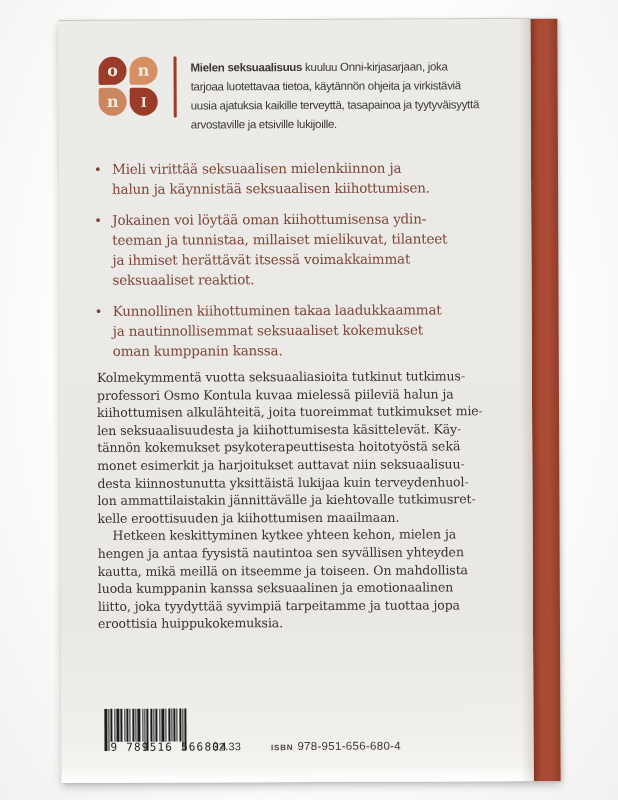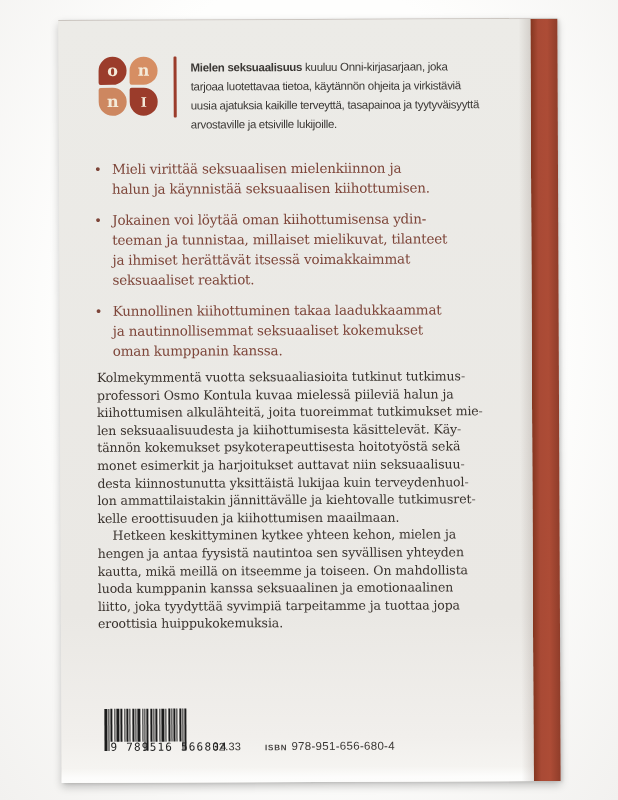--- a/index.html
+++ b/index.html
@@ -105,21 +105,21 @@
   .digits{
     position:absolute;left:14px;top:32px;
     font-family:"DejaVu Sans Mono",monospace;font-size:11px;letter-spacing:1.2px;color:#222;
     white-space:pre;
   }
   .price{
     margin-left:26px;padding-bottom:2px;
     font-family:"Liberation Sans",sans-serif;font-size:11px;color:#3a3734;letter-spacing:0.2px;
   }
   .isbn{
-    margin-left:24px;padding-bottom:2px;
+    margin-left:30px;padding-bottom:2px;
     font-family:"Liberation Sans",sans-serif;font-size:11.5px;color:#3a3734;letter-spacing:0.3px;
   }
   .isbn-label{font-size:8px;letter-spacing:0.8px;margin-right:4px;font-weight:bold;color:#454240;}
 </style>
 </head>
 <body>
 
 <div class="photo">
   <div class="book">
     <div class="cover">

